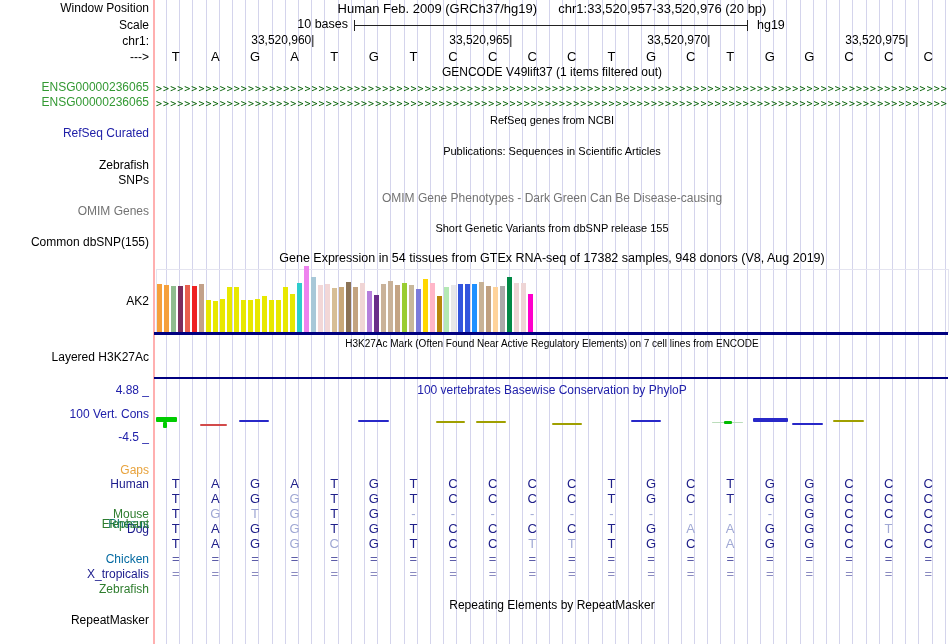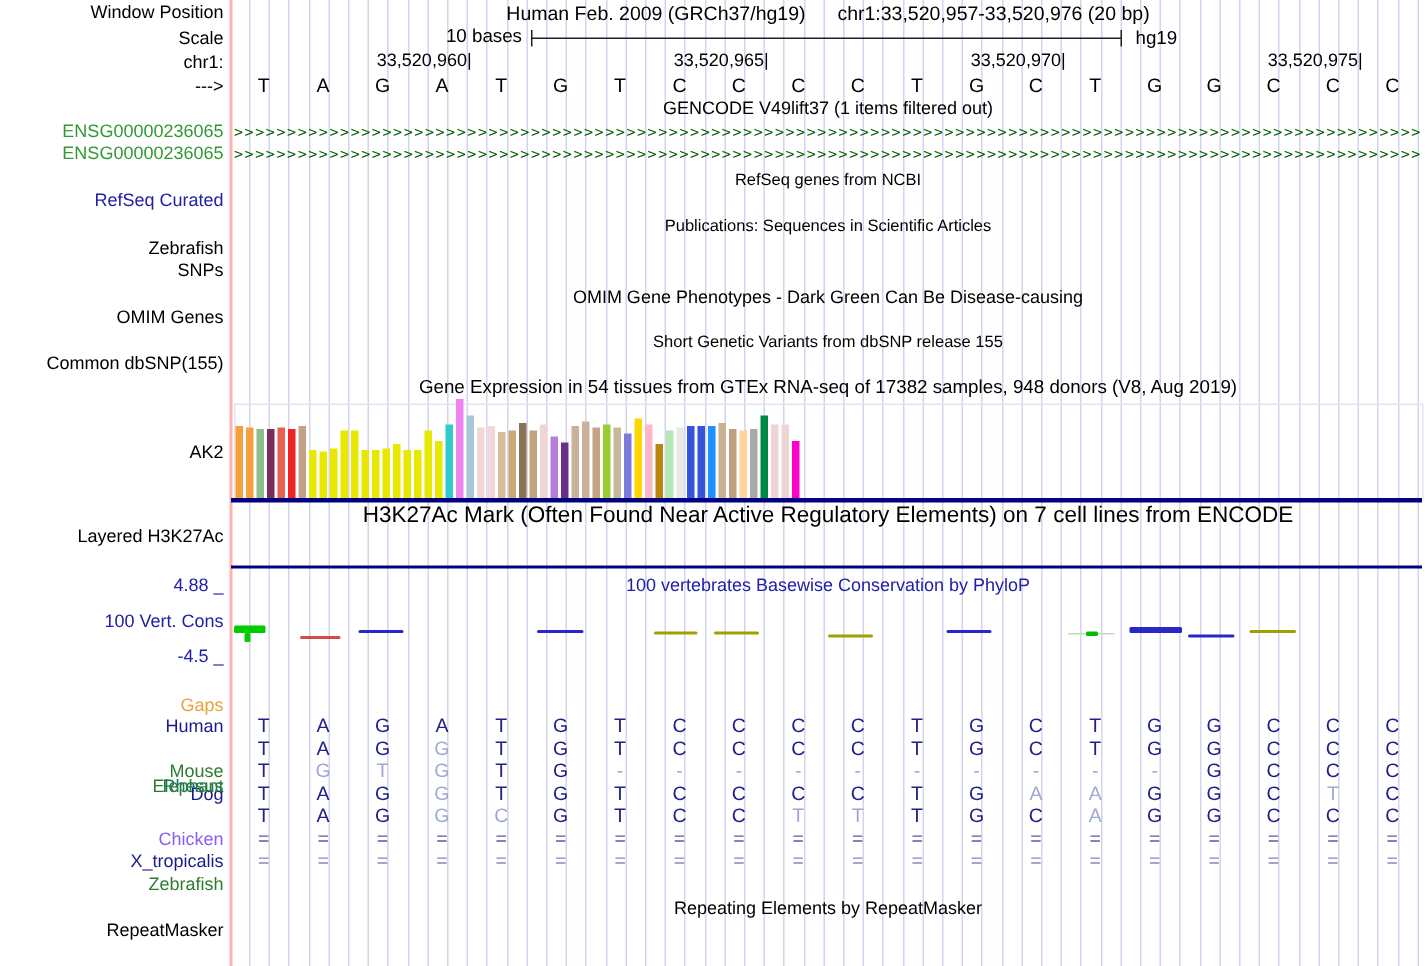--- a/index.html
+++ b/index.html
@@ -4,21 +4,21 @@
 <style>
   html,body{margin:0;padding:0;background:#fff;}
   #screen{position:relative;width:950px;height:644px;background:#fff;overflow:hidden;
           font-family:"Liberation Sans","DejaVu Sans",sans-serif;color:#000;}
   .abs{position:absolute;}
   .glabel{position:absolute;right:801px;white-space:nowrap;font-size:12px;line-height:13px;text-align:right;}
   .ctitle{position:absolute;left:156px;width:792px;text-align:center;white-space:nowrap;font-size:12px;line-height:13px;}
   .small{font-size:11px;}
   .blue{color:#2020AA;}
   .green{color:#339933;}
-  .dgreen{color:#000000;}
+  .dgreen{color:#737373;}
   .orange{color:#E8A33D;}
   .navyline{position:absolute;left:154px;width:794px;background:#000080;}
   .gridline{position:absolute;top:0;width:1px;height:644px;background:#D4D4EC;}
   .base{position:absolute;width:40px;text-align:center;font-size:13px;line-height:14px;}
   .tick{position:absolute;white-space:nowrap;font-size:12px;line-height:13px;text-align:right;}
   .arrowrow{position:absolute;left:156px;width:792px;height:12px;overflow:hidden;white-space:nowrap;
             font-family:"DejaVu Sans Mono","Liberation Mono",monospace;font-size:10px;line-height:12px;
             letter-spacing:1.05px;}
   .gtexbar{position:absolute;width:5px;}
   .mark{position:absolute;border-radius:1px;}
@@ -212,21 +212,21 @@
       <div class="gtexbar" style="left: 486px; top: 286px; height: 46px; background: rgb(192, 160, 128);"></div>
       <div class="gtexbar" style="left: 493px; top: 287px; height: 45px; background: rgb(255, 211, 155);"></div>
       <div class="gtexbar" style="left: 500px; top: 286px; height: 46px; background: rgb(169, 169, 169);"></div>
       <div class="gtexbar" style="left: 507px; top: 277px; height: 55px; background: rgb(0, 136, 68);"></div>
       <div class="gtexbar" style="left: 514px; top: 283px; height: 49px; background: rgb(238, 213, 213);"></div>
       <div class="gtexbar" style="left: 521px; top: 283px; height: 49px; background: rgb(238, 213, 213);"></div>
       <div class="gtexbar" style="left: 528px; top: 294px; height: 38px; background: rgb(255, 0, 204);"></div>
     </div>
   <div class="navyline" style="top:332px;height:3px;"></div>
 
-  <div class="ctitle" style="top:337px;font-size:15px;">H3K27Ac Mark (Often Found Near Active Regulatory Elements) on 7 cell lines from ENCODE</div>
+  <div class="ctitle" style="top:337px;font-size:10px;">H3K27Ac Mark (Often Found Near Active Regulatory Elements) on 7 cell lines from ENCODE</div>
   <div class="glabel" style="top:351px;">Layered H3K27Ac</div>
   <div class="navyline" style="top:377px;height:2px;"></div>
 
   <div class="ctitle blue" style="top:384px;">100 vertebrates Basewise Conservation by PhyloP</div>
   <div class="glabel blue" style="top:384px;">4.88 _</div>
   <div class="glabel blue" style="top:408px;margin-left:36px;">100 Vert. Cons</div>
   <div class="glabel blue" style="top:431px;">-4.5 _</div>
   <div id="phylopmarks">
       <div class="mark" style="left: 156px; top: 417px; width: 21px; height: 5px; background: rgb(0, 204, 0);"></div>
       <div class="mark" style="left: 163px; top: 422px; width: 4px; height: 6px; background: rgb(0, 204, 0);"></div>
@@ -344,21 +344,21 @@
       <div class="base" style="top: 537px; left: 551.8px; color: rgb(160, 168, 212);">T</div>
       <div class="base" style="top: 537px; left: 591.4px; color: rgb(32, 32, 138);">T</div>
       <div class="base" style="top: 537px; left: 631px; color: rgb(32, 32, 138);">G</div>
       <div class="base" style="top: 537px; left: 670.6px; color: rgb(32, 32, 138);">C</div>
       <div class="base" style="top: 537px; left: 710.2px; color: rgb(160, 168, 212);">A</div>
       <div class="base" style="top: 537px; left: 749.8px; color: rgb(32, 32, 138);">G</div>
       <div class="base" style="top: 537px; left: 789.4px; color: rgb(32, 32, 138);">G</div>
       <div class="base" style="top: 537px; left: 829px; color: rgb(32, 32, 138);">C</div>
       <div class="base" style="top: 537px; left: 868.6px; color: rgb(32, 32, 138);">C</div>
       <div class="base" style="top: 537px; left: 908.2px; color: rgb(32, 32, 138);">C</div>
-      <div class="glabel" style="top: 553px; color: #8b5cf6;">Chicken</div>
+      <div class="glabel" style="top: 553px; color: #0369a1;">Chicken</div>
       <div class="base" style="top: 552px; left: 155.8px; color: rgb(92, 92, 168);">=</div>
       <div class="base" style="top: 552px; left: 195.4px; color: rgb(92, 92, 168);">=</div>
       <div class="base" style="top: 552px; left: 235px; color: rgb(92, 92, 168);">=</div>
       <div class="base" style="top: 552px; left: 274.6px; color: rgb(92, 92, 168);">=</div>
       <div class="base" style="top: 552px; left: 314.2px; color: rgb(92, 92, 168);">=</div>
       <div class="base" style="top: 552px; left: 353.8px; color: rgb(92, 92, 168);">=</div>
       <div class="base" style="top: 552px; left: 393.4px; color: rgb(92, 92, 168);">=</div>
       <div class="base" style="top: 552px; left: 433px; color: rgb(92, 92, 168);">=</div>
       <div class="base" style="top: 552px; left: 472.6px; color: rgb(92, 92, 168);">=</div>
       <div class="base" style="top: 552px; left: 512.2px; color: rgb(92, 92, 168);">=</div>

